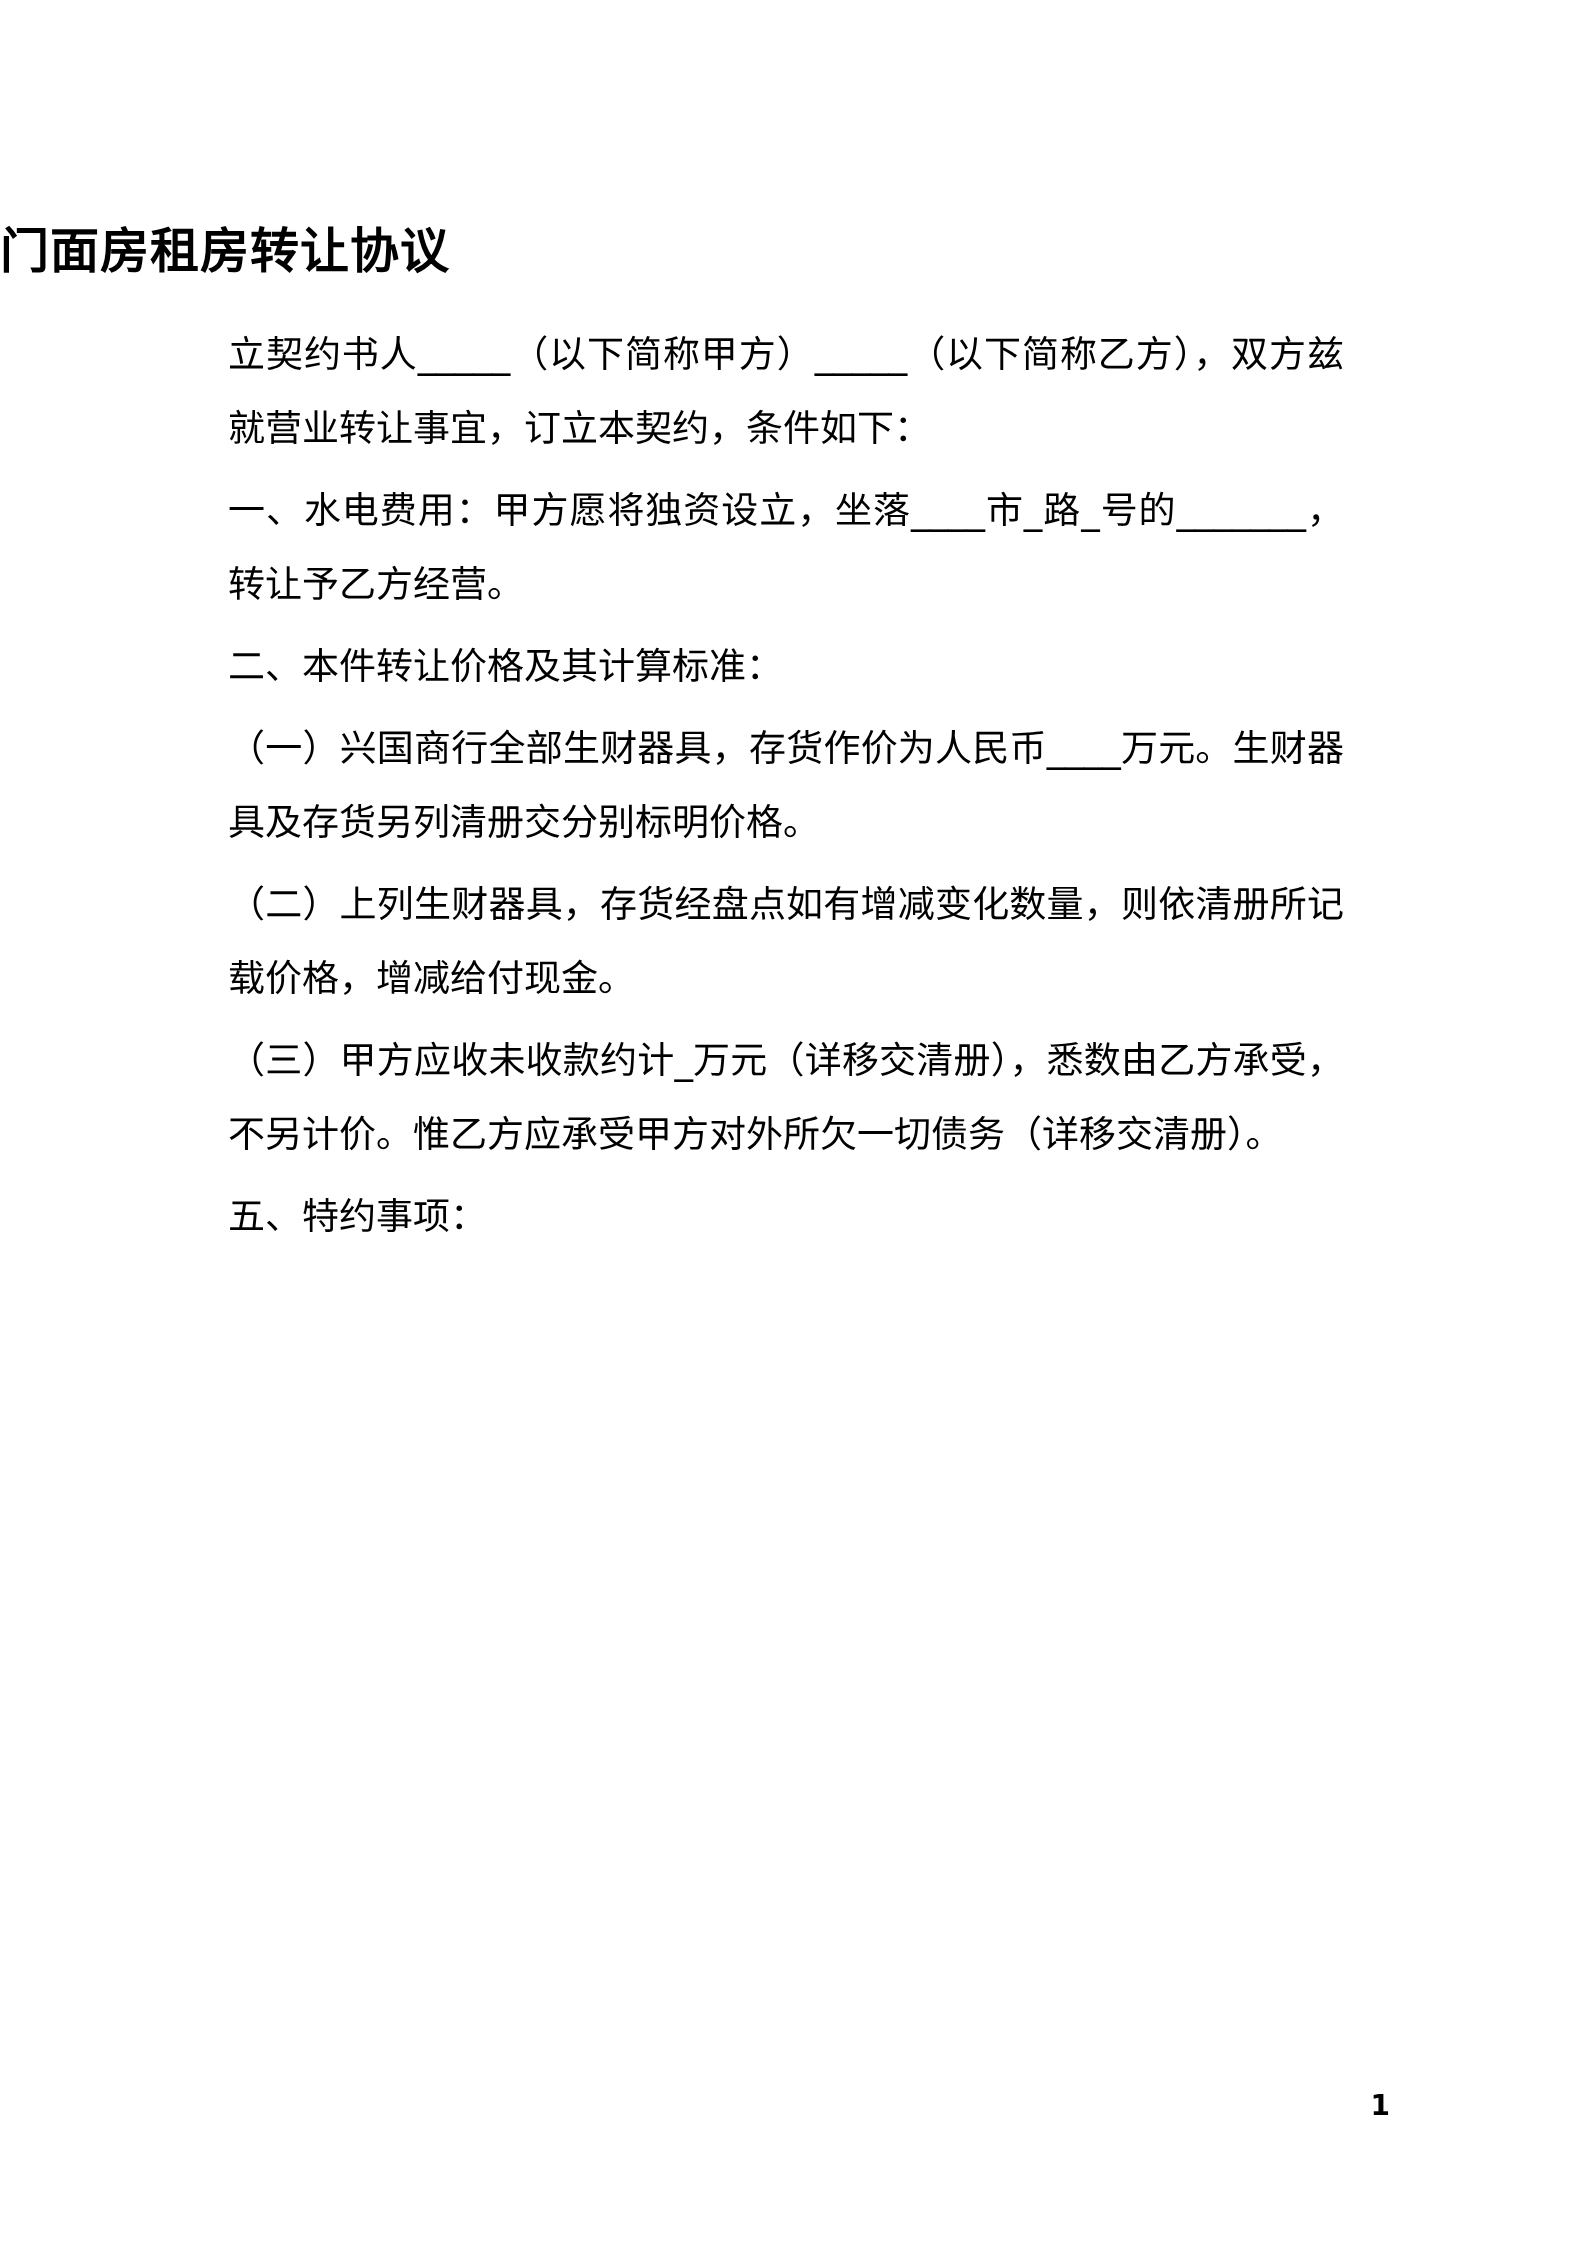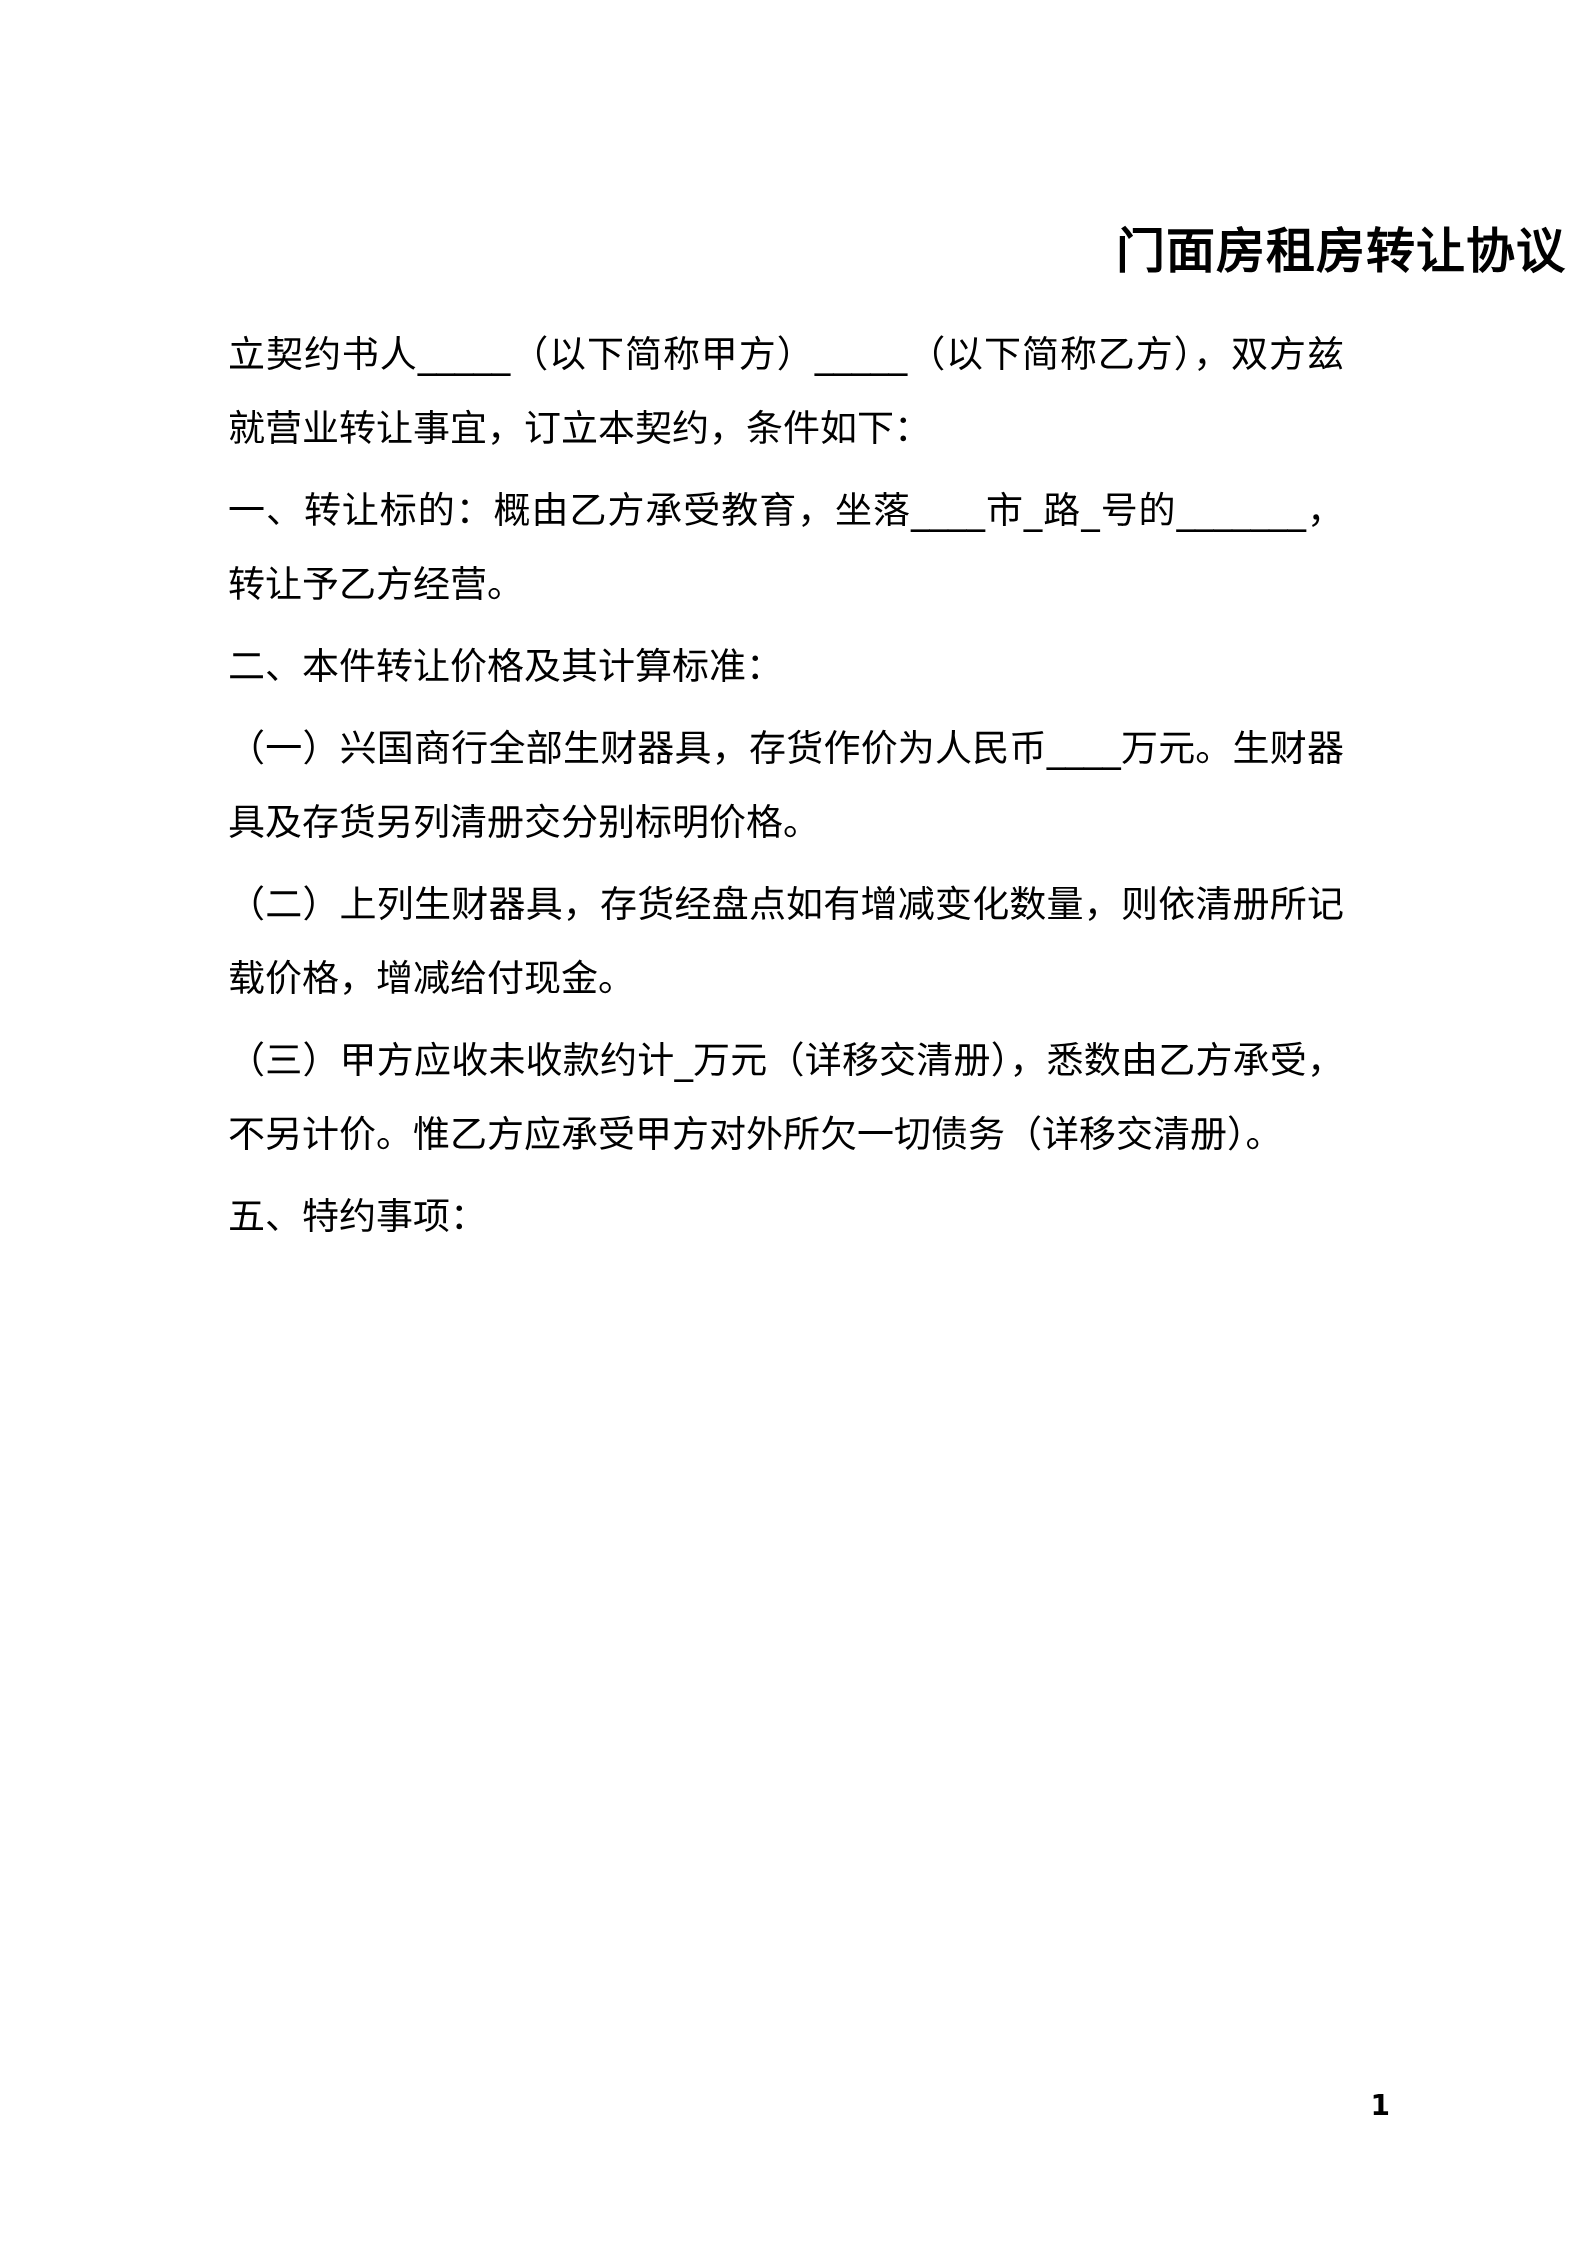--- a/index.html
+++ b/index.html
@@ -16,21 +16,21 @@
     height: 2244px;
     background: #ffffff;
     box-sizing: border-box;
     overflow: hidden;
   }
   .doc-title {
     position: absolute;
     top: 178px;
     left: 0;
     width: 1566px;
-    text-align: right;
+    text-align: left;
     font-size: 49px;
     font-weight: bold;
     letter-spacing: 1px;
     color: #000000;
     font-family: "DejaVu Sans", "Liberation Sans", sans-serif;
   }
   .body-block {
     position: absolute;
     top: 318px;
     left: 228px;
@@ -61,21 +61,21 @@
 </style>
 </head>
 <body>
 
 <div class="page">
 
   <h1 class="doc-title">门面房租房转让协议</h1>
 
   <div class="body-block">
     <p class="para">立契约书人_____（以下简称甲方）_____（以下简称乙方），双方兹就营业转让事宜，订立本契约，条件如下：</p>
-    <p class="para">一、转让标的：概由乙方承受教育，坐落____市_路_号的_______，转让予乙方经营。</p>
+    <p class="para">一、水电费用：甲方愿将独资设立，坐落____市_路_号的_______，转让予乙方经营。</p>
     <p class="para">二、本件转让价格及其计算标准：</p>
     <p class="para indent">（一）兴国商行全部生财器具，存货作价为人民币____万元。生财器具及存货另列清册交分别标明价格。</p>
     <p class="para indent">（二）上列生财器具，存货经盘点如有增减变化数量，则依清册所记载价格，增减给付现金。</p>
     <p class="para indent">（三）甲方应收未收款约计_万元（详移交清册），悉数由乙方承受，不另计价。惟乙方应承受甲方对外所欠一切债务（详移交清册）。</p>
     <p class="para">五、特约事项：</p>
   </div>
 
   <div class="page-number">1</div>
 
 </div>

